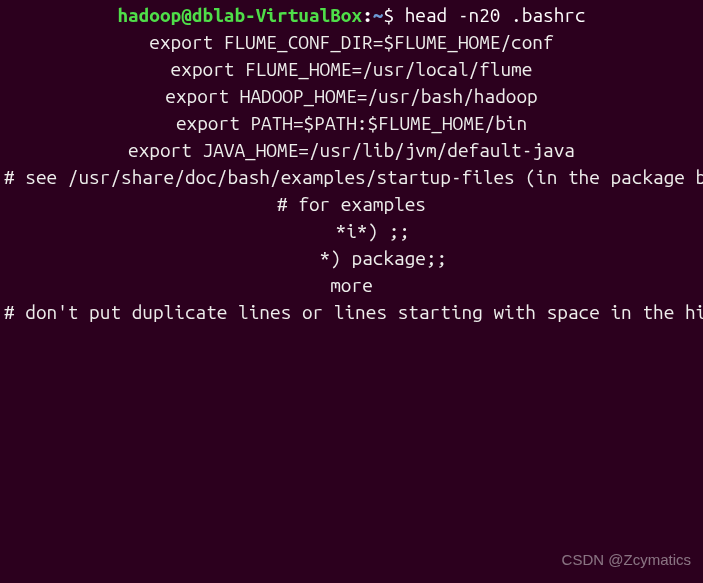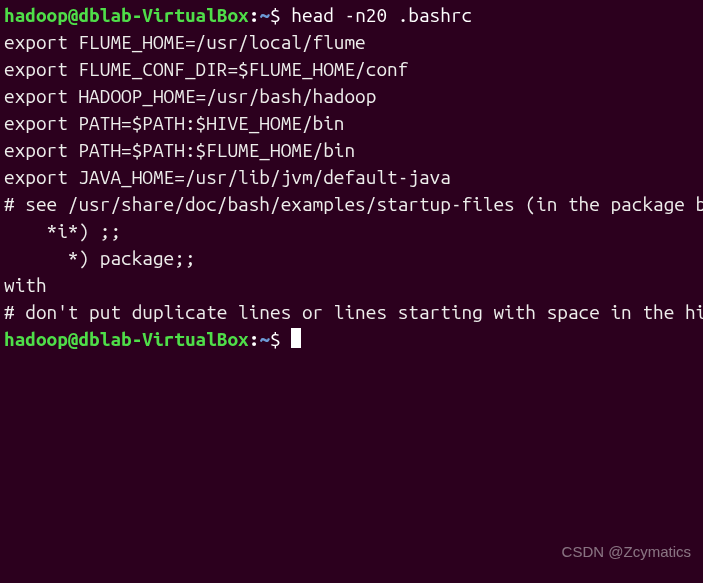--- a/index.html
+++ b/index.html
@@ -9,20 +9,21 @@
     height: 583px;
     background: #2c001e;
     font-family: "Ubuntu Mono", "DejaVu Sans Mono", monospace;
     font-size: 19px;
     line-height: 27px;
     color: #eeeeec;
     overflow: hidden;
   }
   .term {
     padding: 2px 4px;
+    text-align: center;
   }
   .line {
     white-space: pre;
   }
   .user { color: #4fde49; font-weight: bold; }
   .host { color: #4fde49; font-weight: bold; }
   .at   { color: #4fde49; font-weight: bold; }
   .colon{ color: #ffffff; font-weight: bold; }
   .tilde{ color: #6d9ad6; font-weight: bold; }
   .dollar{ color: #ffffff; }
@@ -31,45 +32,44 @@
   .cursor {
     display: inline-block;
     width: 10px;
     height: 20px;
     background: #ffffff;
     vertical-align: -2px;
   }
   .watermark {
     position: absolute;
     right: 12px;
-    bottom: 18px;
+    bottom: 10px;
     color: rgba(230,230,230,0.5);
     font-family: sans-serif;
     font-size: 15px;
     pointer-events: none;
   }
 </style>
 </head>
 <body>
 
 <div class="term">
 
   <div class="line"><span class="user">hadoop</span><span class="at">@</span><span class="host">dblab-VirtualBox</span><span class="colon">:</span><span class="tilde">~</span><span class="dollar">$ </span><span class="cmd">head -n20 .bashrc</span></div>
 
+  <div class="line out">export FLUME_CONF_DIR=$FLUME_HOME/conf</div>
   <div class="line out">export FLUME_HOME=/usr/local/flume</div>
-  <div class="line out">export FLUME_CONF_DIR=$FLUME_HOME/conf</div>
   <div class="line out">export HADOOP_HOME=/usr/bash/hadoop</div>
-  <div class="line out">export PATH=$PATH:$HIVE_HOME/bin</div>
   <div class="line out">export PATH=$PATH:$FLUME_HOME/bin</div>
   <div class="line out">export JAVA_HOME=/usr/lib/jvm/default-java</div>
   <div class="line out"># see /usr/share/doc/bash/examples/startup-files (in the package bash-doc)</div>
+  <div class="line out"># for examples</div>
   <div class="line out"></div>
   <div class="line out">    *i*) ;;</div>
   <div class="line out">      *) package;;</div>
-  <div class="line out">with</div>
+  <div class="line out">more</div>
   <div class="line out"></div>
   <div class="line out"># don't put duplicate lines or lines starting with space in the history.</div>
 
-  <div class="line"><span class="user">hadoop</span><span class="at">@</span><span class="host">dblab-VirtualBox</span><span class="colon">:</span><span class="tilde">~</span><span class="dollar">$ </span><span class="cursor"></span></div>
 
 </div>
 
 <div class="watermark">CSDN @Zcymatics</div>
 
 </body></html>

